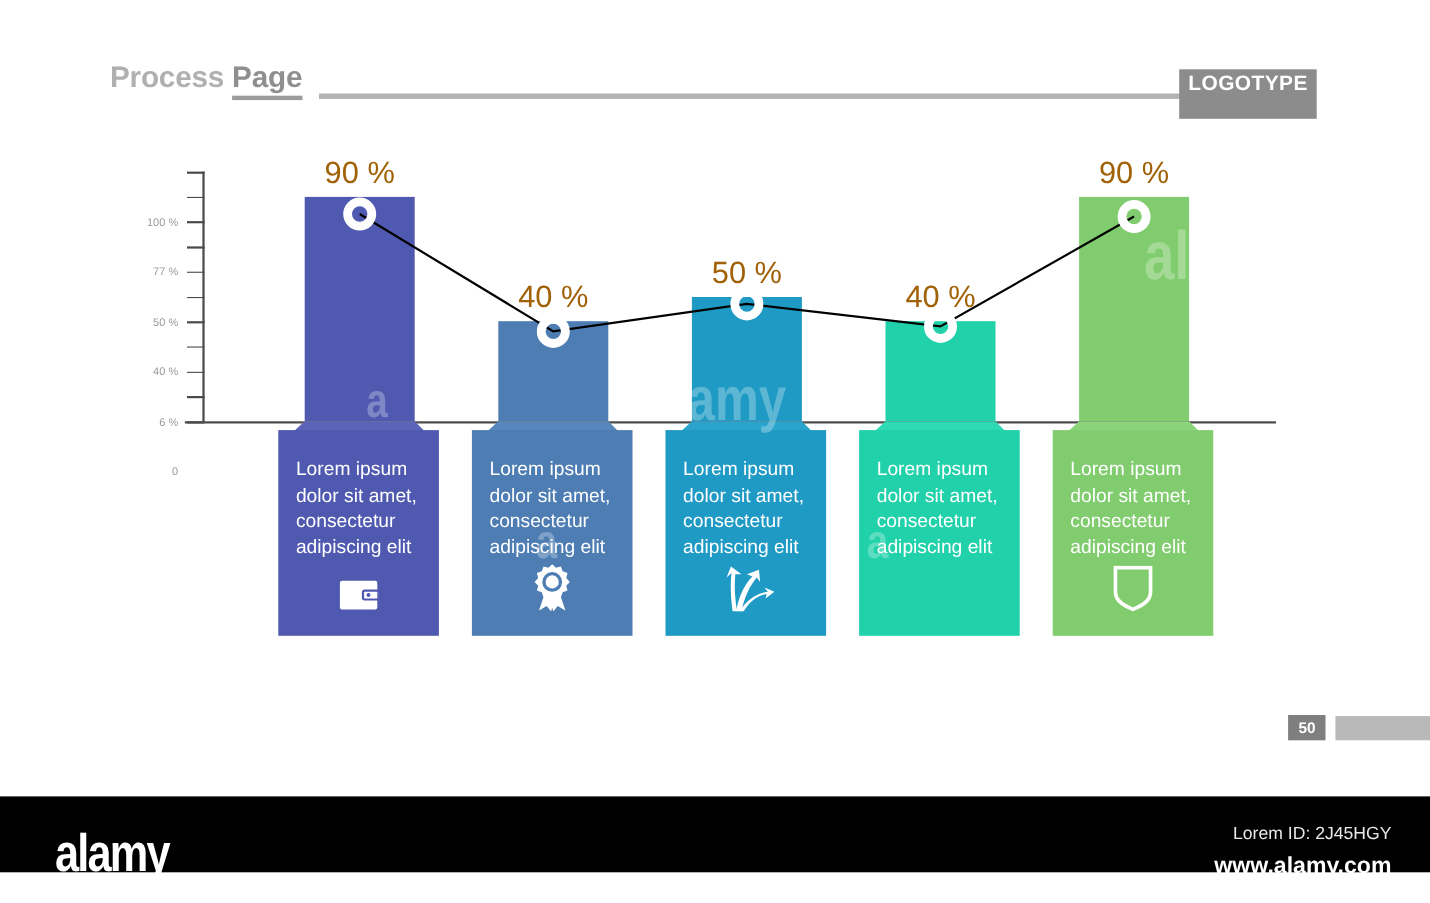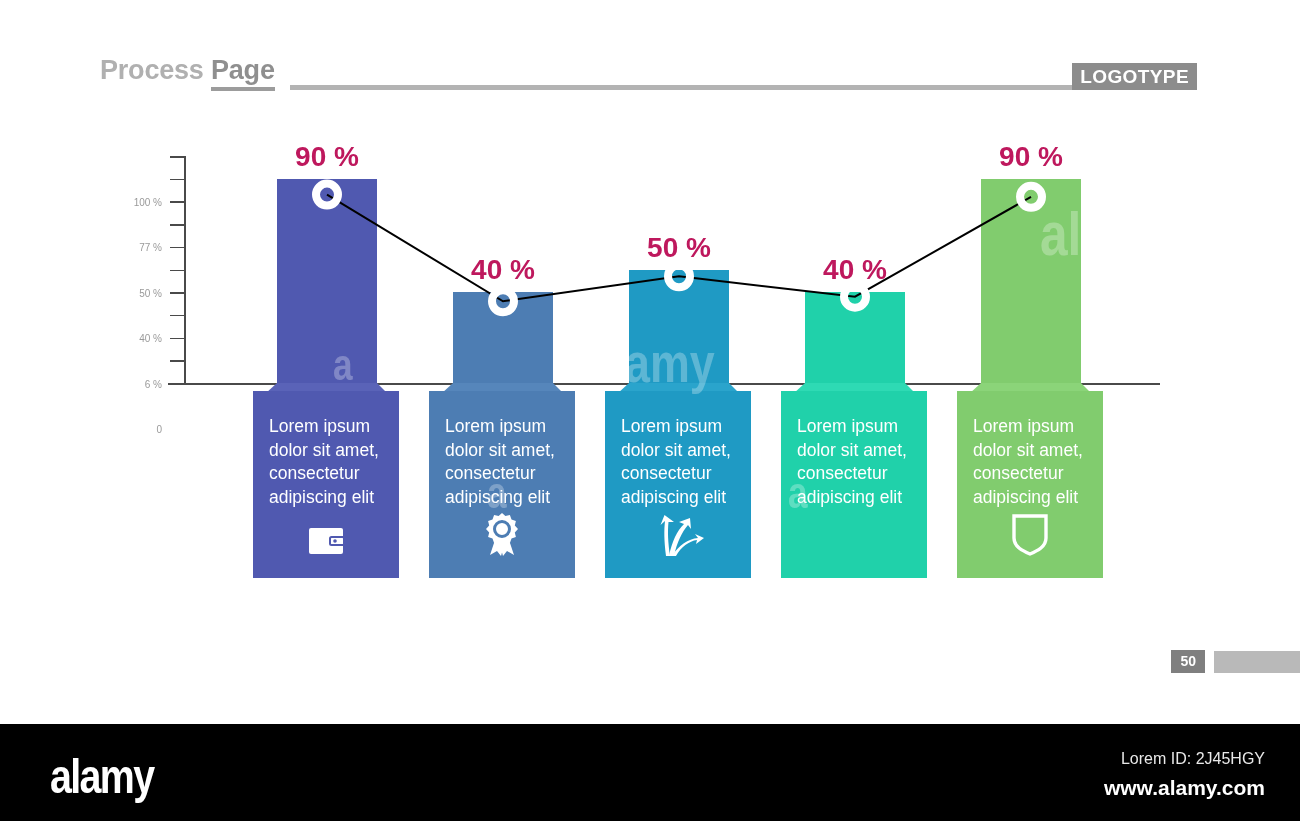--- a/index.html
+++ b/index.html
@@ -25,39 +25,39 @@
   .title .t-dark  { color: #8f8f8f; border-bottom: 4px solid #9c9c9c; padding-bottom: 2px; }
 
   .title-rule {
     position: absolute; left: 290px; top: 85px;
     width: 806px; height: 5px; background: #b3b3b3;
   }
   .logotype {
     position: absolute; right: 103px; top: 63px;
     background: #8c8c8c; color: #ffffff;
     font-size: 19px; font-weight: bold; letter-spacing: 0.4px;
-    padding: 3px 8px 2px 8px;
+    padding: 3px 8px 20px 8px;
     font-family: "Liberation Sans", sans-serif;
   }
 
   
   #chart { position: absolute; left: 0; top: 0; width: 1300px; height: 700px; }
   .axis-label {
     position: absolute; color: #9a9a9a; font-size: 10px;
     text-align: right; width: 42px; white-space: nowrap; margin-top: 48px;
   }
 
   .baseline {
     position: absolute; left: 168px; top: 383px;
     width: 992px; height: 2px; background: #4a4a4a;
   }
 
   .value-label {
     position: absolute; text-align: center;
-    font-size: 28px; font-weight: bold; color: #be185d;
+    font-size: 28px; font-weight: normal; color: #a16207;
     white-space: nowrap;
   }
 
   
   .panel {
     position: absolute;
     color: #ffffff;
   }
   .panel-text {
     position: absolute; left: 16px; top: 24px; right: 14px;
@@ -84,21 +84,21 @@
     padding: 3px 9px 4px 9px;
   }
   .page-bar {
     position: absolute; right: 0px; bottom: 27px;
     width: 86px; height: 22px; background: #b9b9b9;
   }
 
   
   #footer {
     position: absolute; left: 0; top: 724px;
-    width: 1300px; height: 97px; background: #000000;
+    width: 1300px; height: 69px; background: #000000;
   }
   .alamy-logo {
     position: absolute; left: 50px; top: 25px;
     color: #ffffff; font-size: 48px; font-weight: bold;
     letter-spacing: -2px; font-family: "Liberation Sans", sans-serif;
     transform: scaleX(0.82); transform-origin: left center;
   }
   .img-id {
     position: absolute; right: 35px; top: 26px;
     color: #e8e8e8; font-size: 16px;

